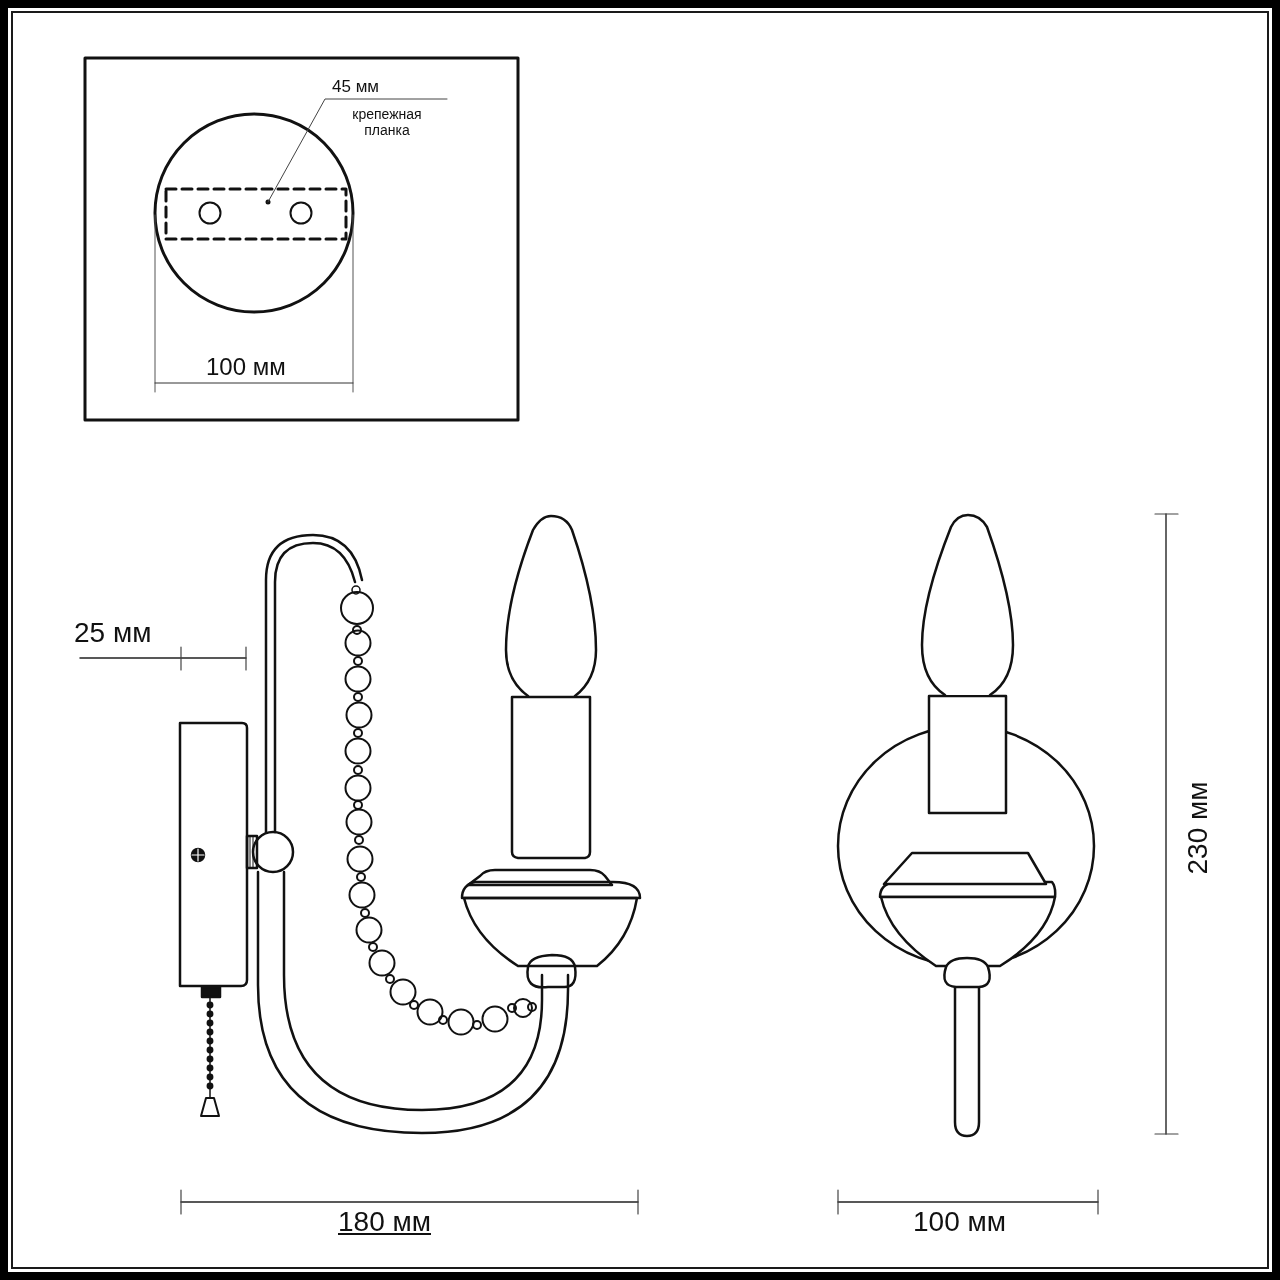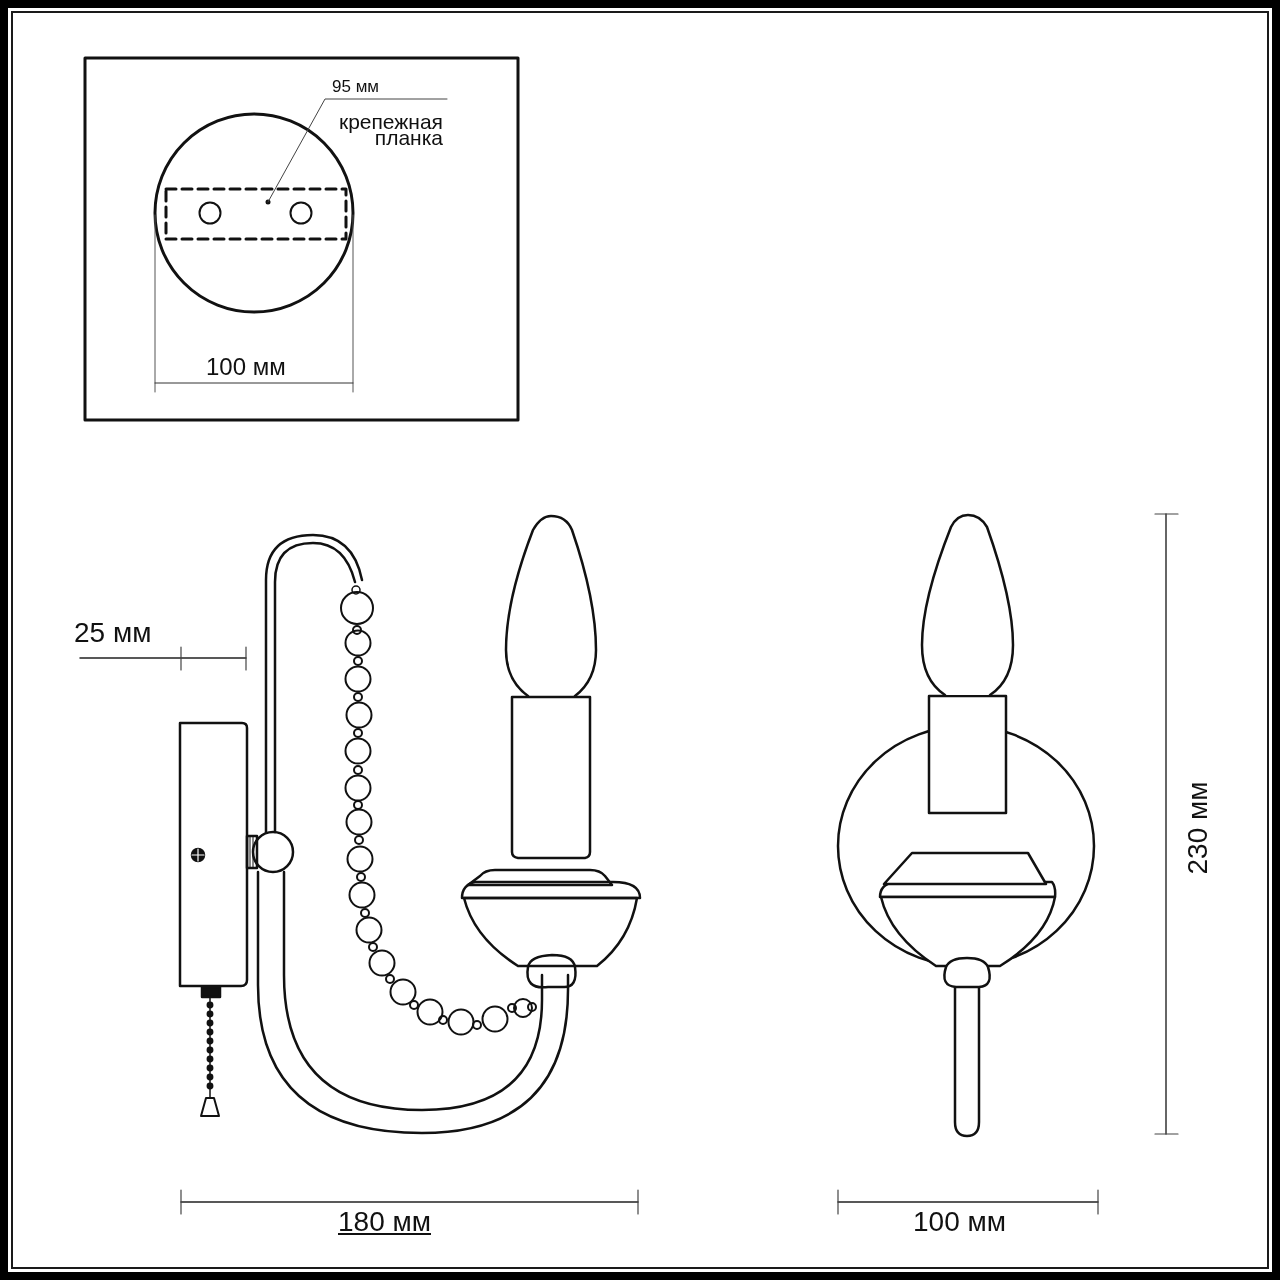--- a/index.html
+++ b/index.html
@@ -3,21 +3,21 @@
   <meta charset="utf-8">
   <style>
     html, body { margin: 0; padding: 0; background: #ffffff; }
     body { width: 1280px; height: 1280px; position: relative; overflow: hidden; font-family: "DejaVu Sans", sans-serif; }
     .frame-outer { position: absolute; left: 0; top: 0; width: 1280px; height: 1280px; box-sizing: border-box; border: 8px solid #000; }
     .frame-inner { position: absolute; left: 11px; top: 11px; width: 1258px; height: 1258px; box-sizing: border-box; border: 2px solid #1a1a1a; }
     svg.drawing { position: absolute; left: 0; top: 0; width: 1280px; height: 1280px; }
     .lbl { position: absolute; color: #111; white-space: nowrap; font-family: "Liberation Sans", sans-serif; }
     .dim-big { font-size: 28px; }
     .dim-small { font-size: 17px; }
-    .note { font-size: 21px; line-height: 16px; text-align: right; margin-top: 8px; }
+    .note { font-size: 14px; line-height: 16px; text-align: center; }
     .rot { transform: rotate(-90deg); transform-origin: center center; }
   </style>
 </head>
 <body>
 
 <div class="frame-outer"></div>
 <div class="frame-inner"></div>
 
 <svg class="drawing" viewBox="0 0 1280 1280" xmlns="http://www.w3.org/2000/svg">
   <g fill="none" stroke="#111" stroke-width="2.5" stroke-linejoin="round" stroke-linecap="round">
@@ -137,21 +137,21 @@
       <line x1="1155" y1="514" x2="1178" y2="514" stroke-width="1.2" stroke="#444"></line>
       <line x1="1155" y1="1134" x2="1178" y2="1134" stroke-width="1.2" stroke="#444"></line>
 
       <line x1="838" y1="1202" x2="1098" y2="1202" stroke-width="1.5" stroke="#222"></line>
       <line x1="838" y1="1190" x2="838" y2="1214" stroke-width="1.2" stroke="#444"></line>
       <line x1="1098" y1="1190" x2="1098" y2="1214" stroke-width="1.2" stroke="#444"></line>
     </g>
   </g>
 </svg>
 
-<div class="lbl dim-small" style="left:332px; top:77px;">95 мм</div>
+<div class="lbl dim-small" style="left:332px; top:77px;">45 мм</div>
 <div class="lbl note" style="left:331px; top:106px; width:112px;">
   <div>крепежная</div>
   <div>планка</div>
 </div>
 <div class="lbl" style="left:206px; top:353px; font-size:24px;">100 мм</div>
 
 <div class="lbl dim-big" style="left:74px; top:617px;text-align:center;">25 мм</div>
 <div class="lbl dim-big" style="left:338px; top:1206px;text-decoration:underline;">180 мм</div>
 <div class="lbl dim-big" style="left:913px; top:1206px;">100 мм</div>
 <div class="lbl dim-big rot" style="left:1128px; top:812px; width:140px; text-align:center;">230 мм</div>

